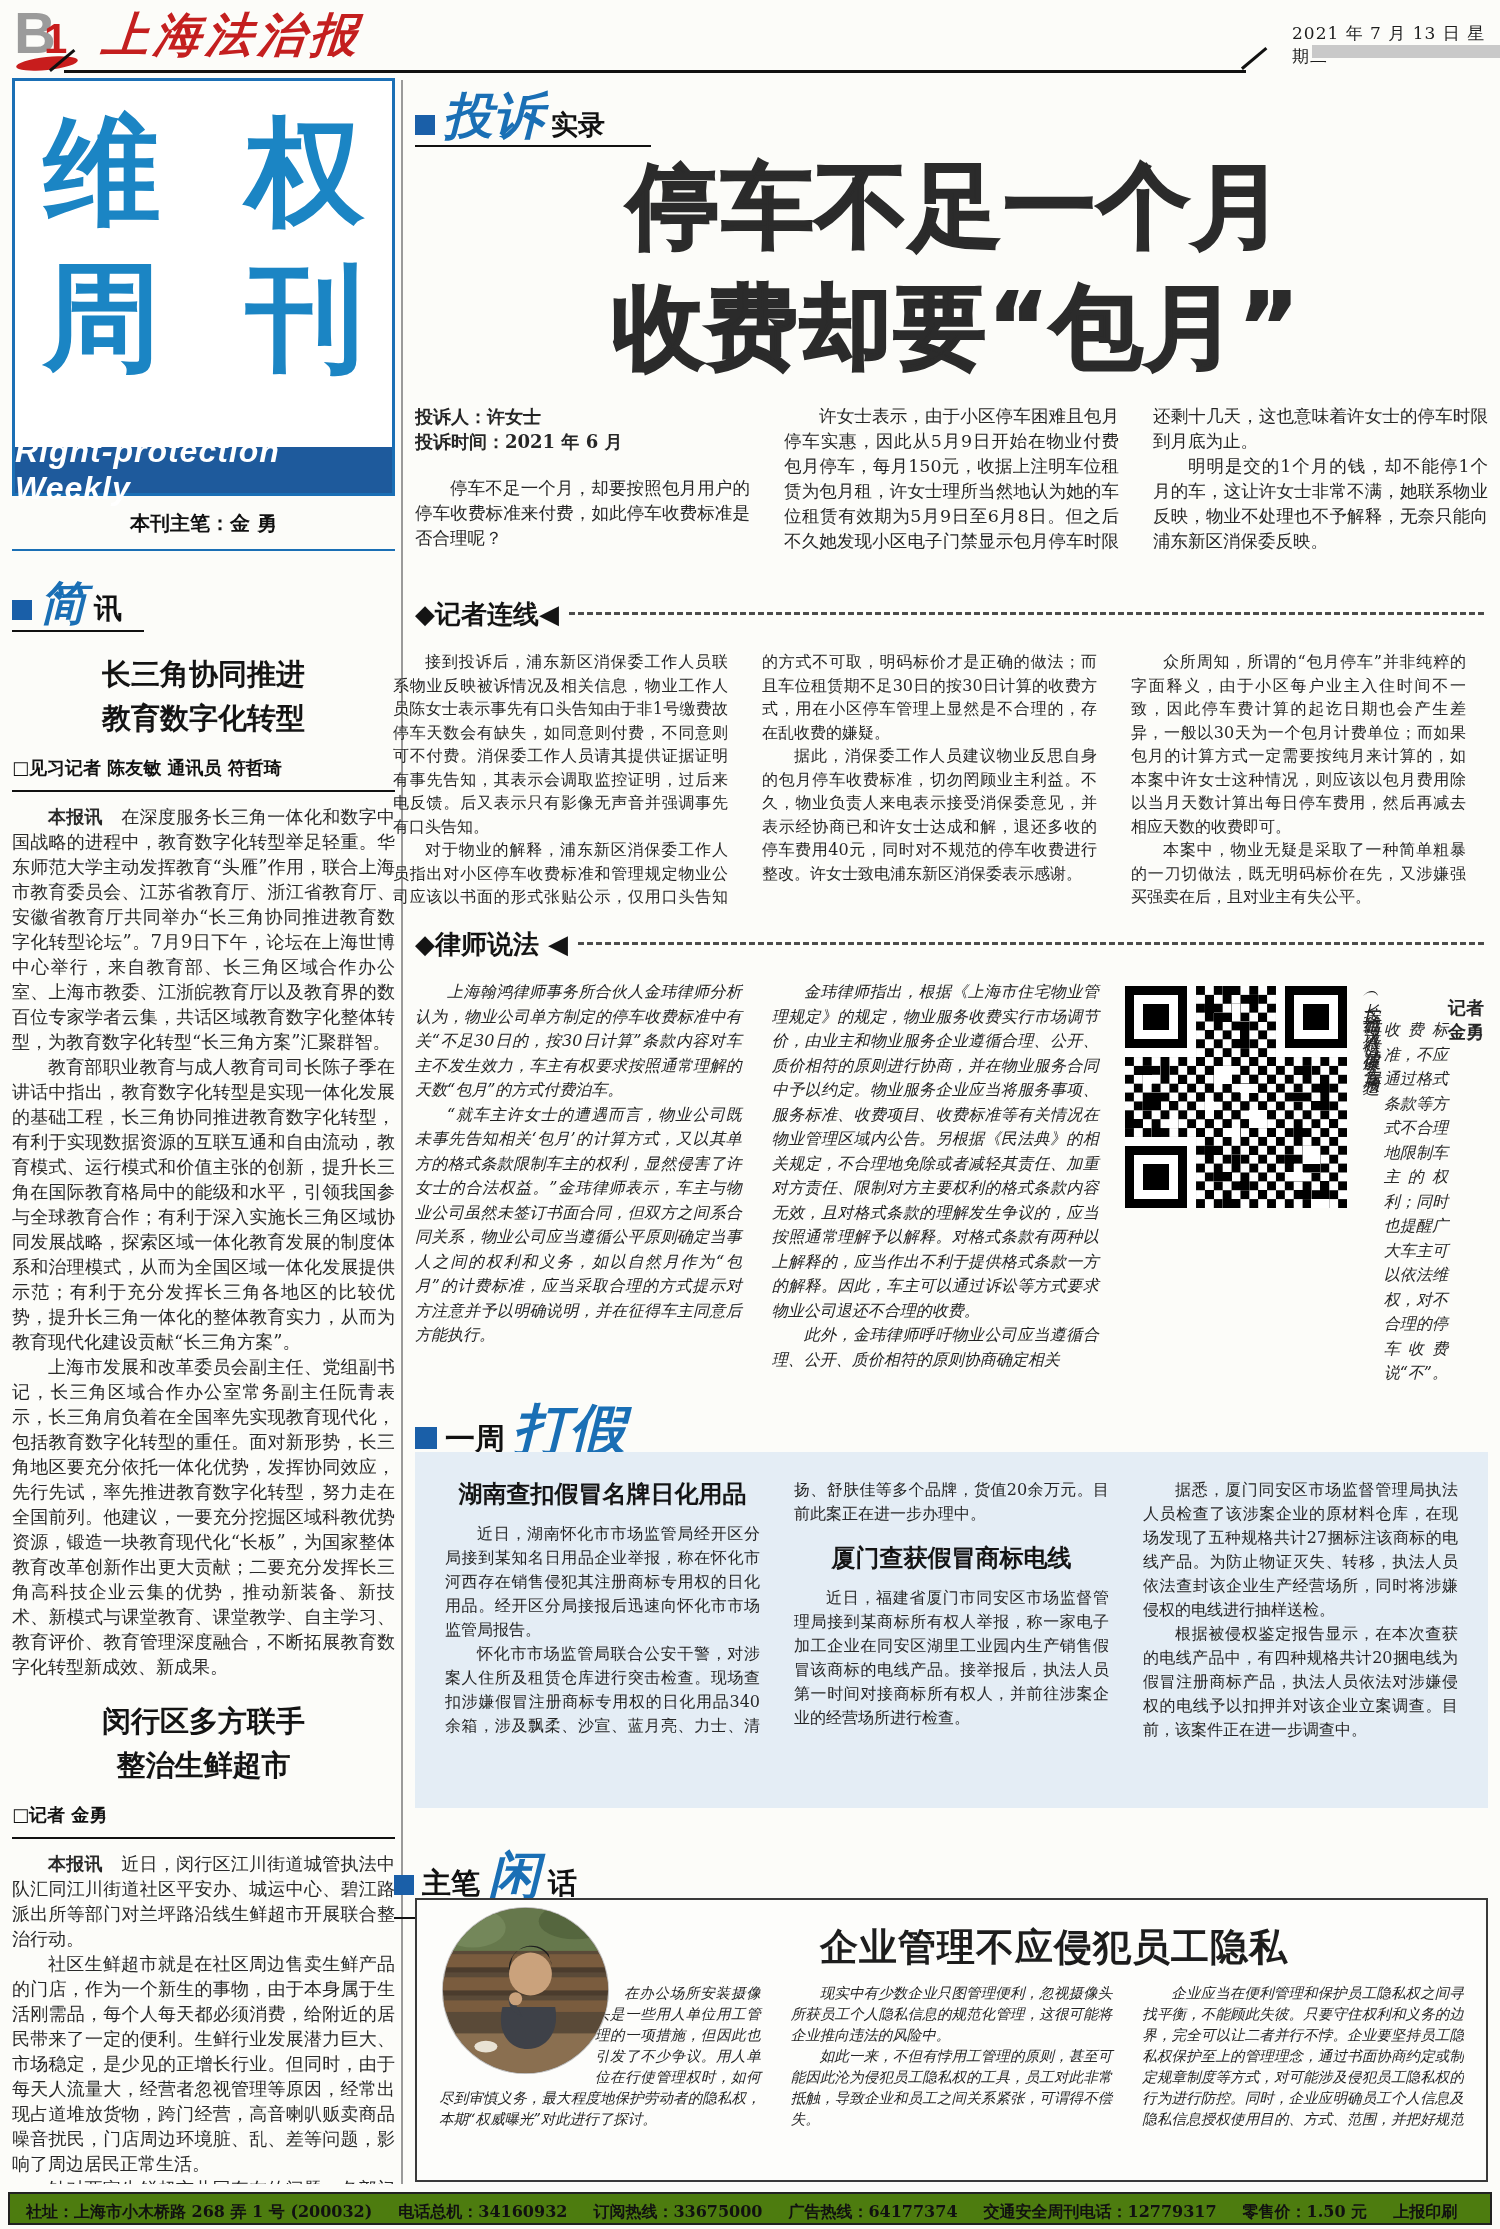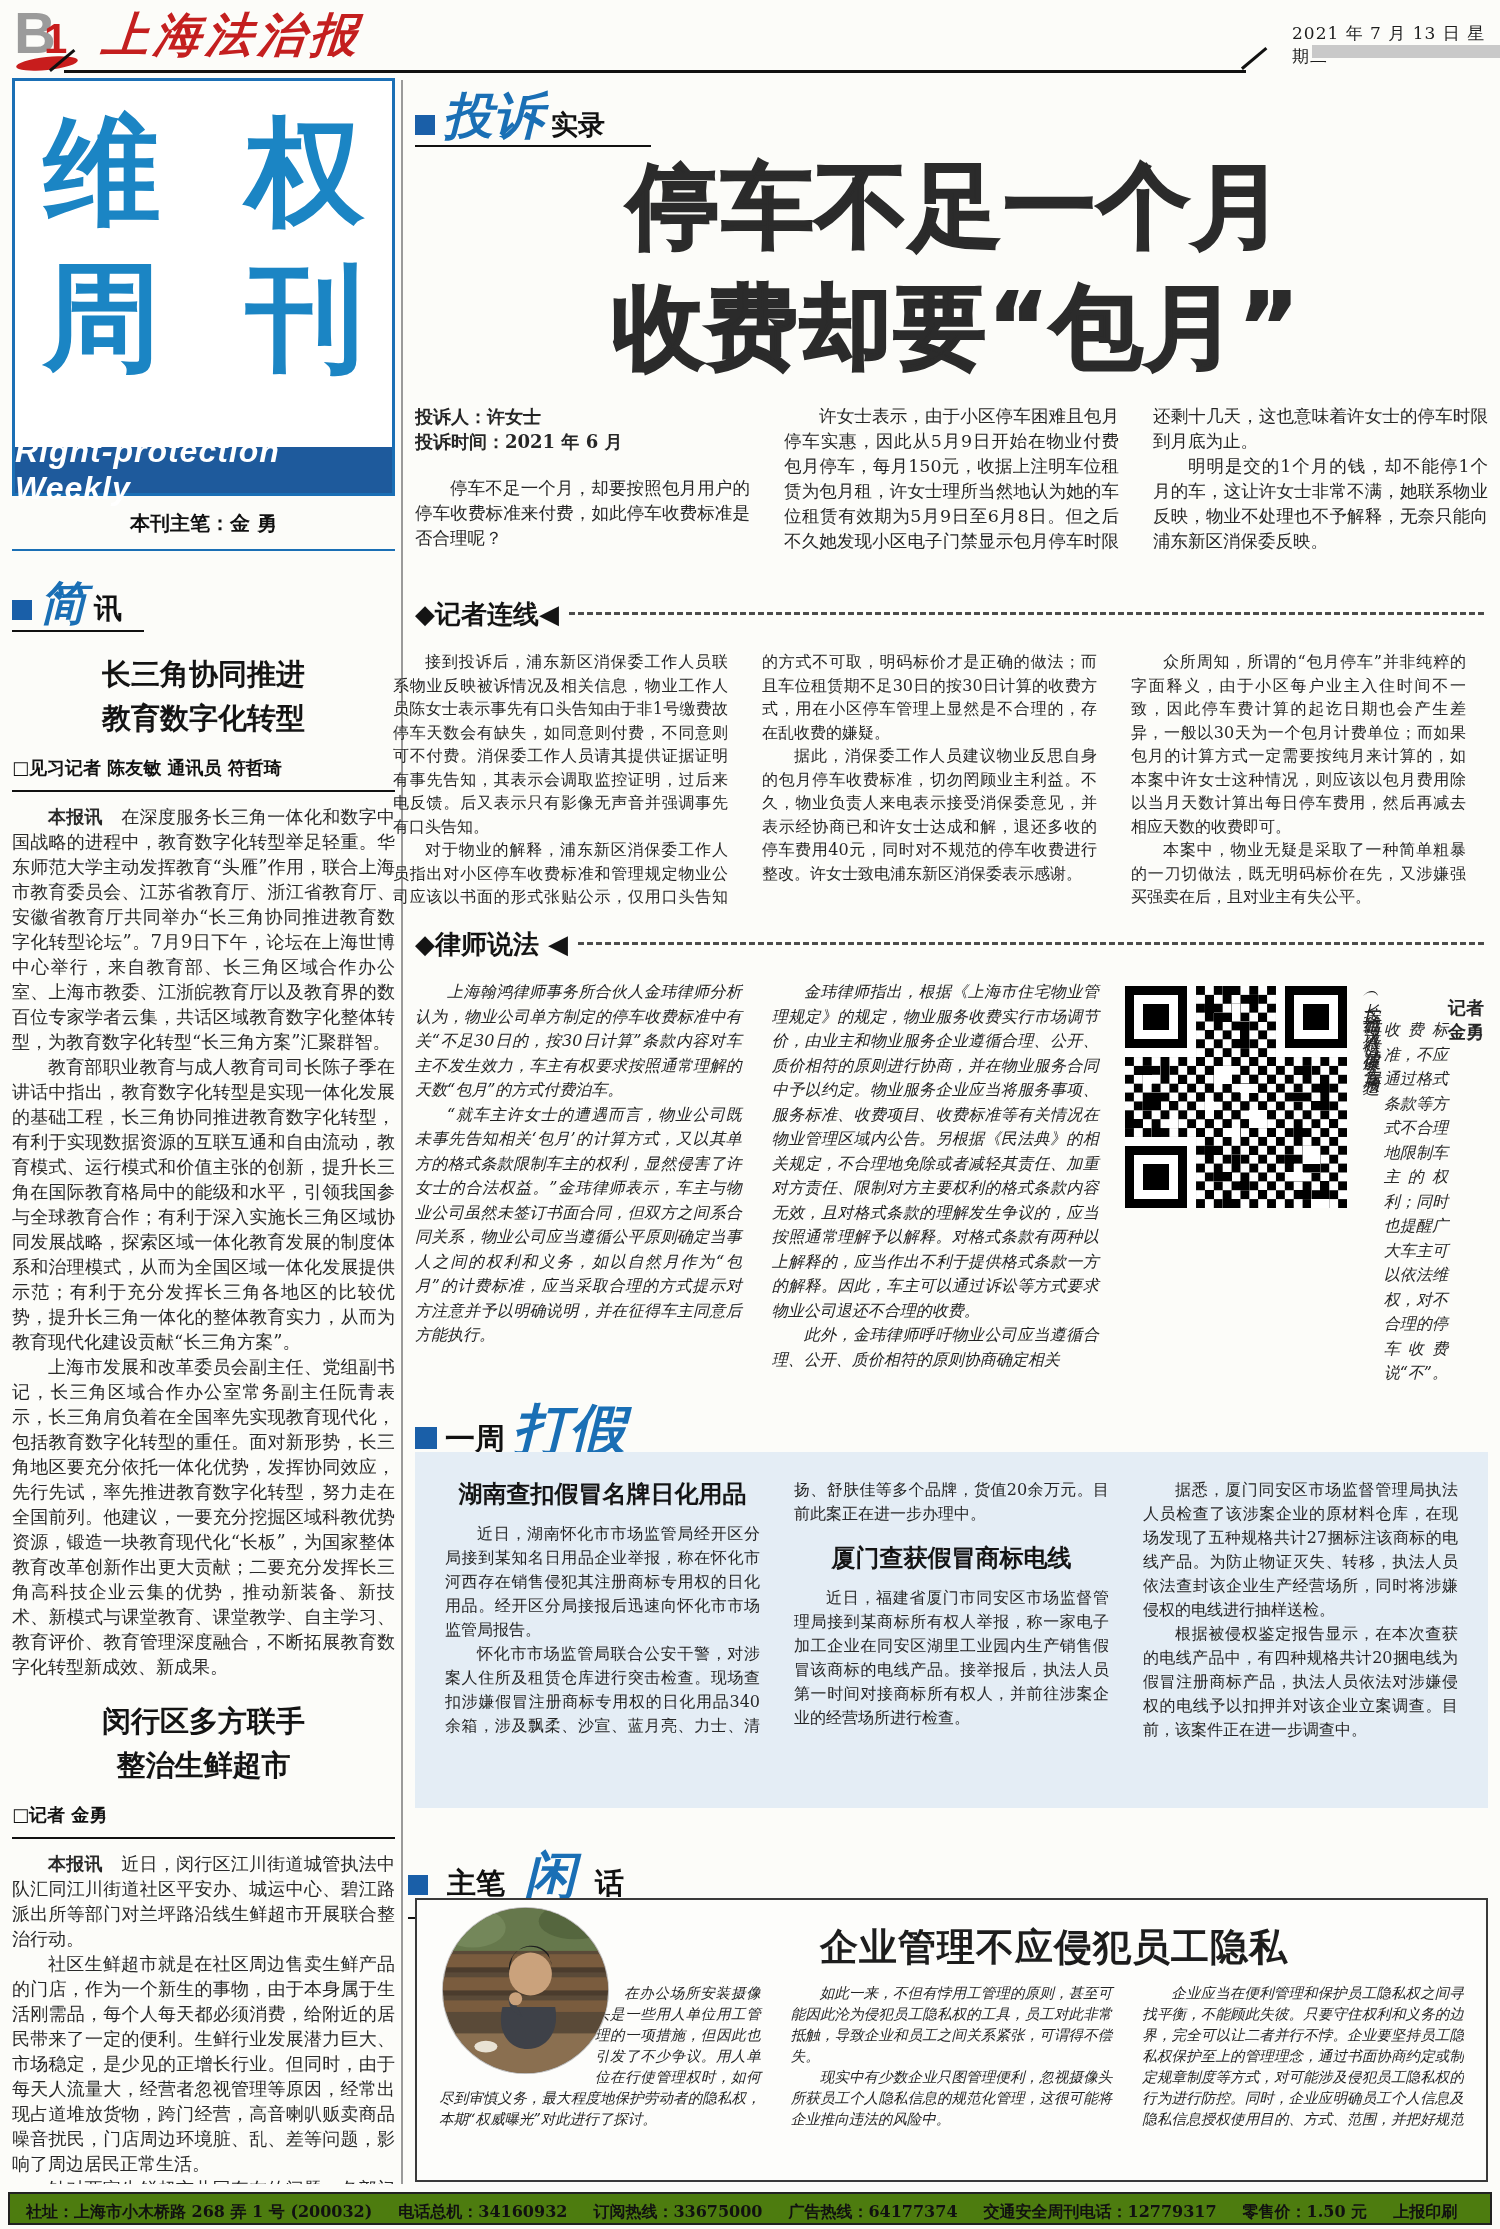--- a/index.html
+++ b/index.html
@@ -88,21 +88,21 @@
   .fake-head .cal{font-size:56px;}
   .fake-panel{left:415px;top:1452px;width:1073px;height:356px;background:#e4edf5;box-sizing:border-box;padding:26px 30px;}
   .fake-cols{column-count:3;column-gap:34px;height:304px;font-size:16px;line-height:24px;text-align:justify;
              overflow:hidden;color:#262626;}
   .fake-cols p{margin:0;text-indent:2em;}
   .fake-title{font-size:24px;font-weight:bold;text-align:center;margin:4px 0 16px;color:#141414;
               font-family:"DejaVu Sans","Liberation Sans",sans-serif;break-inside:avoid;}
   .fake-title.second{margin-top:20px;}
 
   
-  .talk-head{left:408px;top:1842px;display:flex;align-items:flex-end;gap:19px;border-bottom:2.5px solid #111;
+  .talk-head{left:394px;top:1842px;display:flex;align-items:flex-end;gap:8px;border-bottom:2.5px solid #111;
              width:235px;padding-bottom:16px;}
   .talk-head .sq{width:20px;height:20px;background:#1a5fa8;margin-bottom:6px;}
   .talk-prefix,.talk-rest{font-size:29px;font-weight:bold;color:#111;line-height:1.2;}
   .talk-head .cal{font-size:52px;}
   .talk-box{left:415px;top:1898px;width:1073px;height:284px;border:2.5px solid #3a3a3a;box-sizing:border-box;
             padding:10px 22px;background:#fdfdfb;}
   .talk-headline{margin:12px 0 10px 205px;text-align:center;font-size:38px;font-weight:900;color:#1d1d1d;
                  font-family:"DejaVu Sans","Liberation Sans",sans-serif;letter-spacing:1px;}
   .talk-cols{column-count:3;column-gap:30px;height:188px;font-size:14.5px;line-height:21px;text-align:justify;
              overflow:hidden;color:#242424;}
@@ -355,22 +355,22 @@
         <path d="M44,58 C40,50 38,56 42,62 L48,66 Z" fill="#3e4148"></path>
         <circle cx="53" cy="40" r="13" fill="#caa27c"></circle>
         <path d="M40,38 a13,13 0 0 1 26,-3 l-2,-7 a13,13 0 0 0 -22,2 z" fill="#1d1d1d"></path>
         <circle cx="44" cy="55" r="4" fill="#caa27c"></circle>
       </svg>
     </div>
     <div class="talk-headline">企业管理不应侵犯员工隐私</div>
     <div class="talk-cols kai">
       <span class="talk-spacer"></span>
       <p>在办公场所安装摄像头是一些用人单位用工管理的一项措施，但因此也引发了不少争议。用人单位在行使管理权时，如何尽到审慎义务，最大程度地保护劳动者的隐私权，本期“权威曝光”对此进行了探讨。</p>
+      <p>现实中有少数企业只图管理便利，忽视摄像头所获员工个人隐私信息的规范化管理，这很可能将企业推向违法的风险中。</p>
       <p>如此一来，不但有悖用工管理的原则，甚至可能因此沦为侵犯员工隐私权的工具，员工对此非常抵触，导致企业和员工之间关系紧张，可谓得不偿失。</p>
-      <p>现实中有少数企业只图管理便利，忽视摄像头所获员工个人隐私信息的规范化管理，这很可能将企业推向违法的风险中。</p>
       <p>企业应当在便利管理和保护员工隐私权之间寻找平衡，不能顾此失彼。只要守住权利和义务的边界，完全可以让二者并行不悖。企业要坚持员工隐私权保护至上的管理理念，通过书面协商约定或制定规章制度等方式，对可能涉及侵犯员工隐私权的行为进行防控。同时，企业应明确员工个人信息及隐私信息授权使用目的、方式、范围，并把好规范管理的“闸门”，避免因管理不规范导致员工个人隐私信息的泄露。</p>
 
     </div>
   </div>
 
   <div class="abs footer">
     <span>社址：上海市小木桥路 268 弄 1 号 (200032)</span>
     <span>电话总机：34160932</span>
     <span>订阅热线：33675000</span>
     <span>广告热线：64177374</span>

